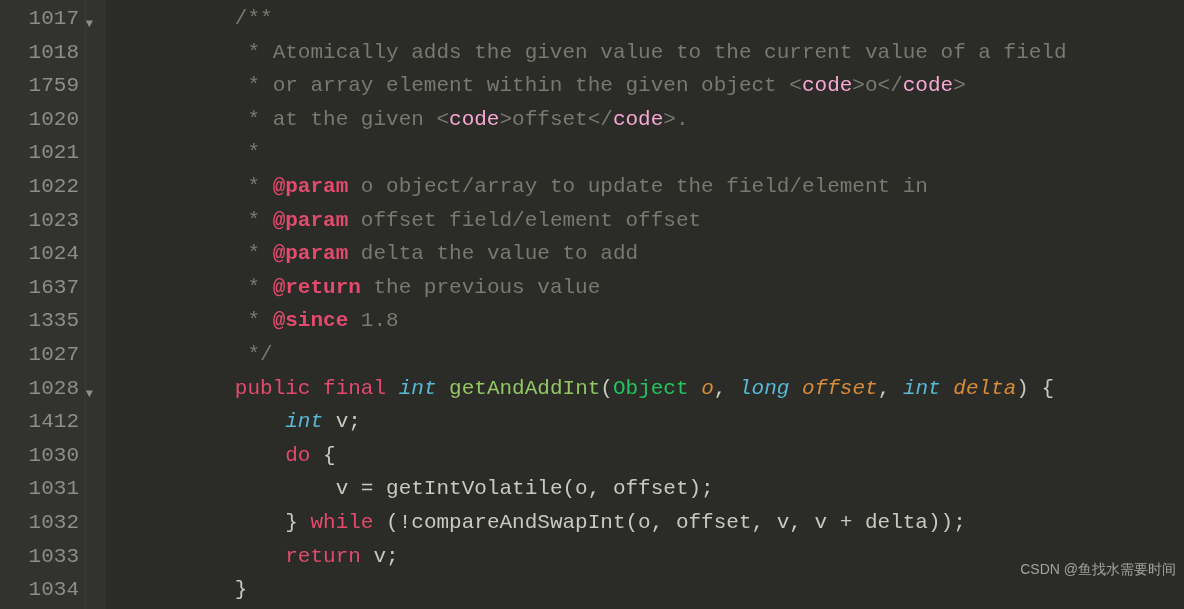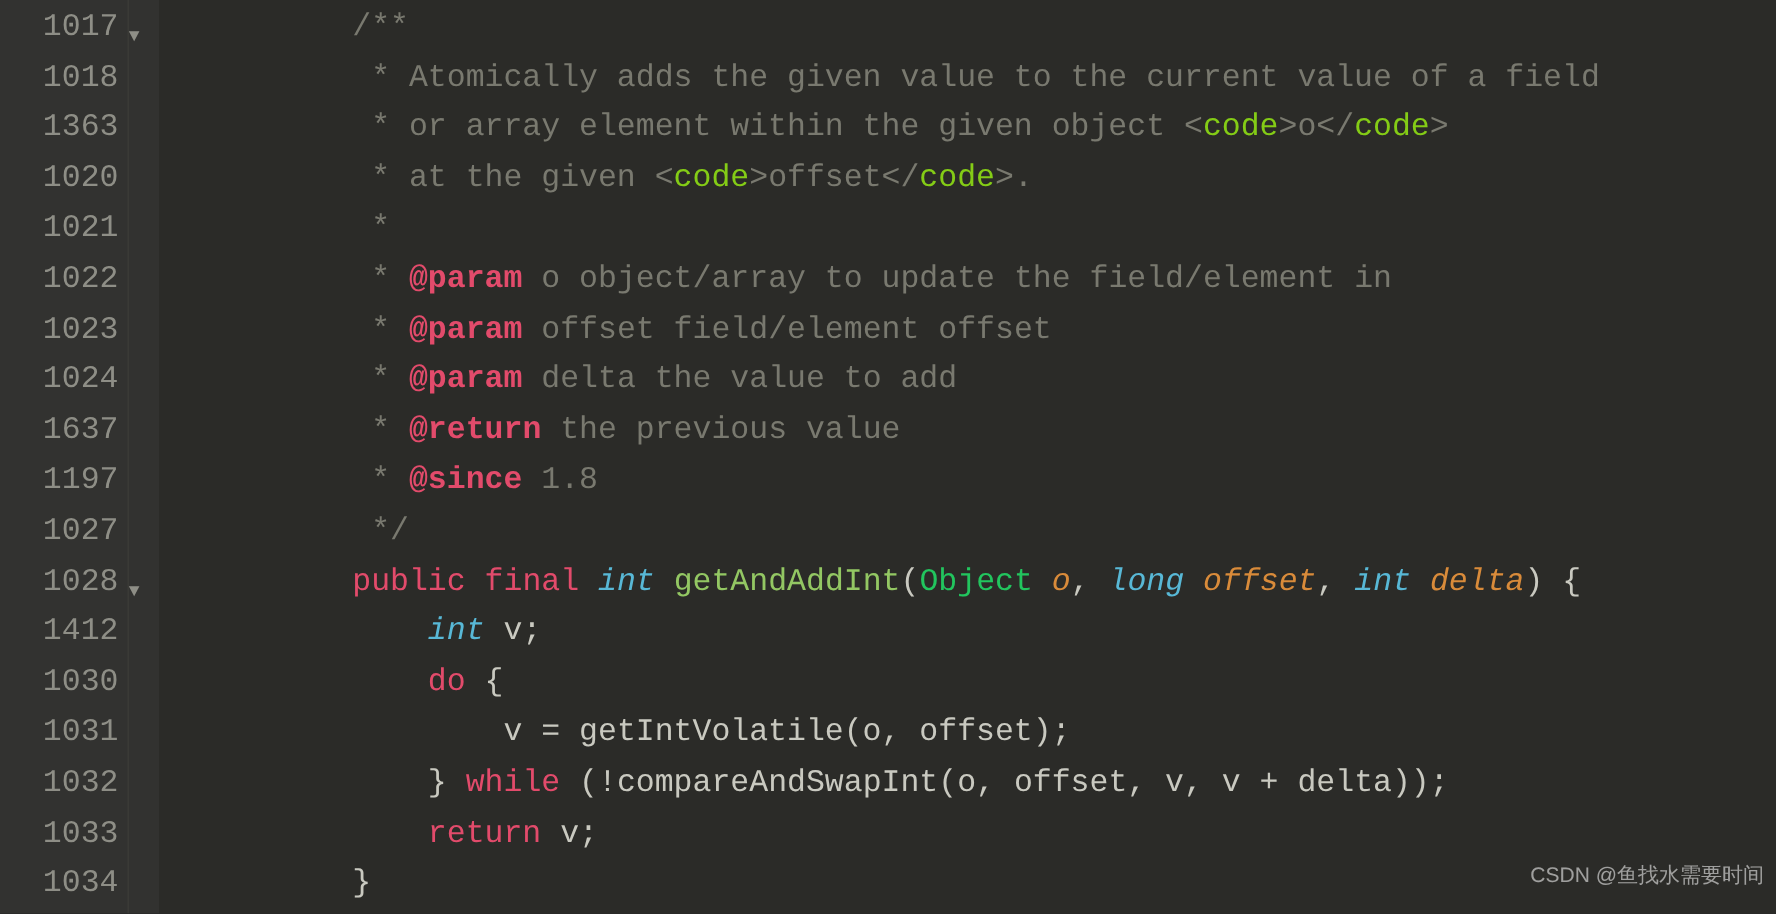--- a/index.html
+++ b/index.html
@@ -43,54 +43,54 @@
     background: #323230;
   }
   .code {
     flex: 1 1 auto;
     padding: 2px 0 0 28px;
     white-space: pre;
     color: #c9c9c0;
   }
   .code .line { height: 33.6px; }
   .c-comment  { color: #79796f; }
-  .c-tag      { color: #84cc16; }      
+  .c-tag      { color: #f9a8d4; }      
   .c-doctag   { color: #e24b6b; font-weight: 700; } 
   .c-kw       { color: #e24b6b; }      
   .c-type     { color: #58b8d6; font-style: italic; text-align: right; } 
   .c-cls      { color: #22c55e; } 
   .c-fn       { color: #93c763; text-align: center; }      
   .c-param    { color: #d98b3a; font-style: italic; }
   .c-plain    { color: #c9c9c0; }
   .c-punct    { color: #c9c9c0; }
   .watermark {
     position: absolute;
     right: 8px;
-    bottom: 8px;
+    bottom: 22px;
     font-family: "Microsoft YaHei", Arial, sans-serif;
     font-size: 14px;
     color: rgba(255,255,255,0.55);
     pointer-events: none;
   }
 </style>
 </head>
 <body>
 
 <div class="editor">
   <div class="gutter" id="gutter">
       <div class="ln fold">1017</div>
       <div class="ln">1018</div>
-      <div class="ln">1363</div>
+      <div class="ln">1759</div>
       <div class="ln">1020</div>
       <div class="ln">1021</div>
       <div class="ln">1022</div>
       <div class="ln">1023</div>
       <div class="ln">1024</div>
       <div class="ln">1637</div>
-      <div class="ln">1197</div>
+      <div class="ln">1335</div>
       <div class="ln">1027</div>
       <div class="ln fold">1028</div>
       <div class="ln">1412</div>
       <div class="ln">1030</div>
       <div class="ln">1031</div>
       <div class="ln">1032</div>
       <div class="ln">1033</div>
       <div class="ln">1034</div>
     </div>
   <div class="fold-col"></div>

